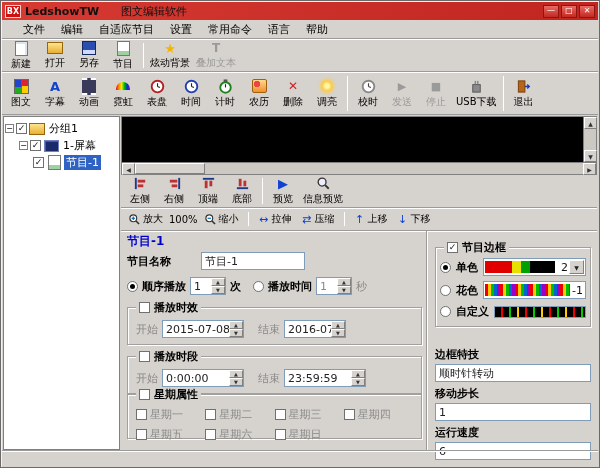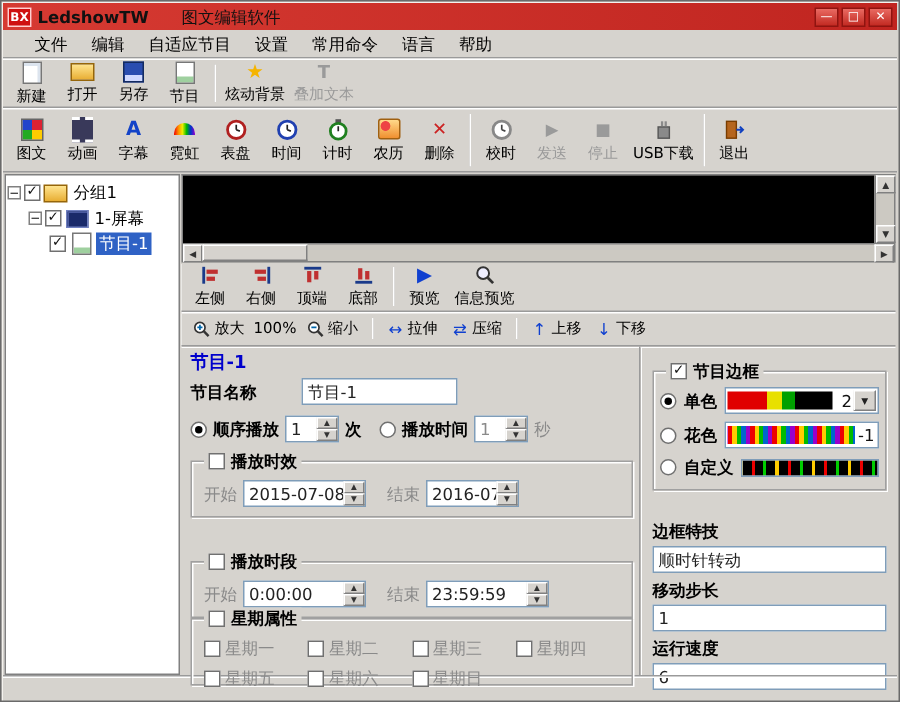--- a/index.html
+++ b/index.html
@@ -164,26 +164,26 @@
       <span class="tlabel">叠加文本</span>
     </div>
   </div>
 
   <div class="toolbar toolbar-tools">
     <div class="tbtn">
       <span class="ic ic-quad"></span>
       <span class="tlabel">图文</span>
     </div>
     <div class="tbtn">
+      <span class="ic ic-a"></span>
+      <span class="tlabel">字幕</span>
+    </div>
+    <div class="tbtn">
       <span class="ic ic-film"></span>
       <span class="tlabel">动画</span>
-    </div>
-    <div class="tbtn">
-      <span class="ic ic-a"></span>
-      <span class="tlabel">字幕</span>
     </div>
     <div class="tbtn">
       <span class="ic ic-rainbow"></span>
       <span class="tlabel">霓虹</span>
     </div>
     <div class="tbtn">
       <span class="ic">
         <svg width="15" height="15" viewBox="0 0 16 16">
             <circle cx="8" cy="8" r="6.2" fill="#fff" stroke="#b02020" stroke-width="2"></circle>
             <path d="M8 8V4.5M8 8l2.6 1" stroke="#222" stroke-width="1.2" fill="none"></path>
@@ -210,20 +210,24 @@
       </span>
       <span class="tlabel">计时</span>
     </div>
     <div class="tbtn">
       <span class="ic ic-moon"></span>
       <span class="tlabel">农历</span>
     </div>
     <div class="tbtn">
       <span class="ic ic-xred"></span>
       <span class="tlabel">删除</span>
+    </div>
+    <div class="tbtn">
+      <span class="ic ic-sun"></span>
+      <span class="tlabel">调亮</span>
     </div>
     <div class="tsep"></div>
     <div class="tbtn">
       <span class="ic">
         <svg width="15" height="15" viewBox="0 0 16 16">
             <circle cx="8" cy="8" r="6.2" fill="#fff" stroke="#888" stroke-width="2"></circle>
             <path d="M8 8V4.5M8 8l2.6 1" stroke="#444" stroke-width="1.2" fill="none"></path>
           </svg>
       </span>
       <span class="tlabel">校时</span>
@@ -447,21 +451,21 @@
               <span class="field" style="width:62px">
                 <span class="ftext">2016-07-08</span>
                 <span class="spincol">
                     <span class="sb">▲</span>
                     <span class="sb">▼</span>
                   </span>
               </span>
             </div>
           </div>
 
-          <div class="gbox" style="margin-top:29px; height:38px">
+          <div class="gbox" style="margin-top:11px; height:38px">
             <span class="gleg">
               <span class="cb"></span>
               <span class="lab">播放时段</span>
             </span>
             <div class="frow" style="padding:12px 8px 0 8px">
               <span class="glab">开始</span>
               <span class="field" style="width:82px">
                 <span class="ftext">0:00:00</span>
                 <span class="spincol">
                     <span class="sb">▲</span>

